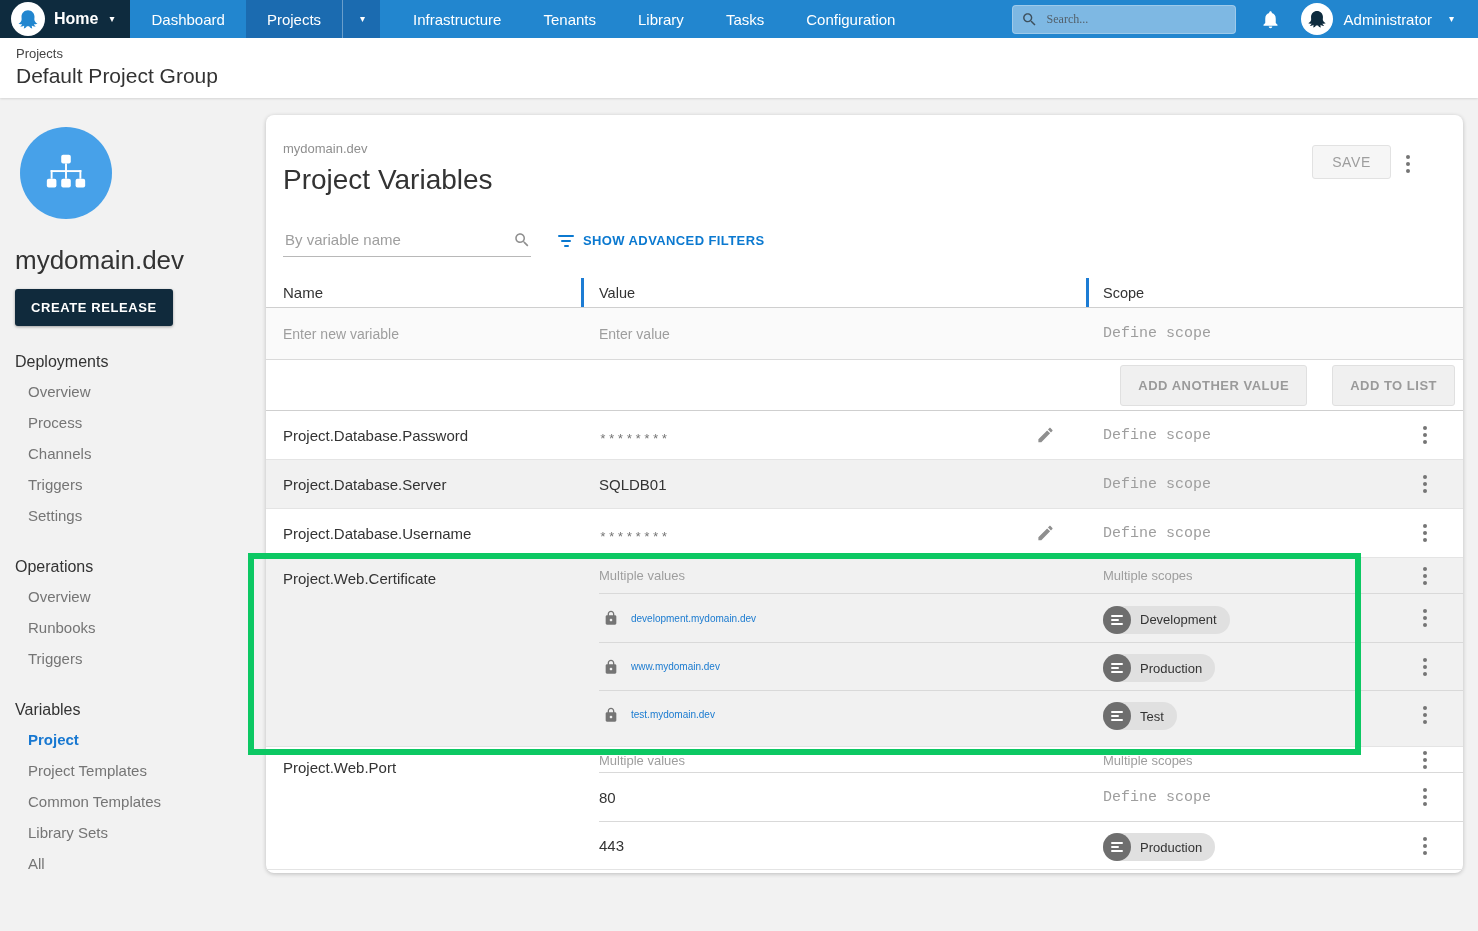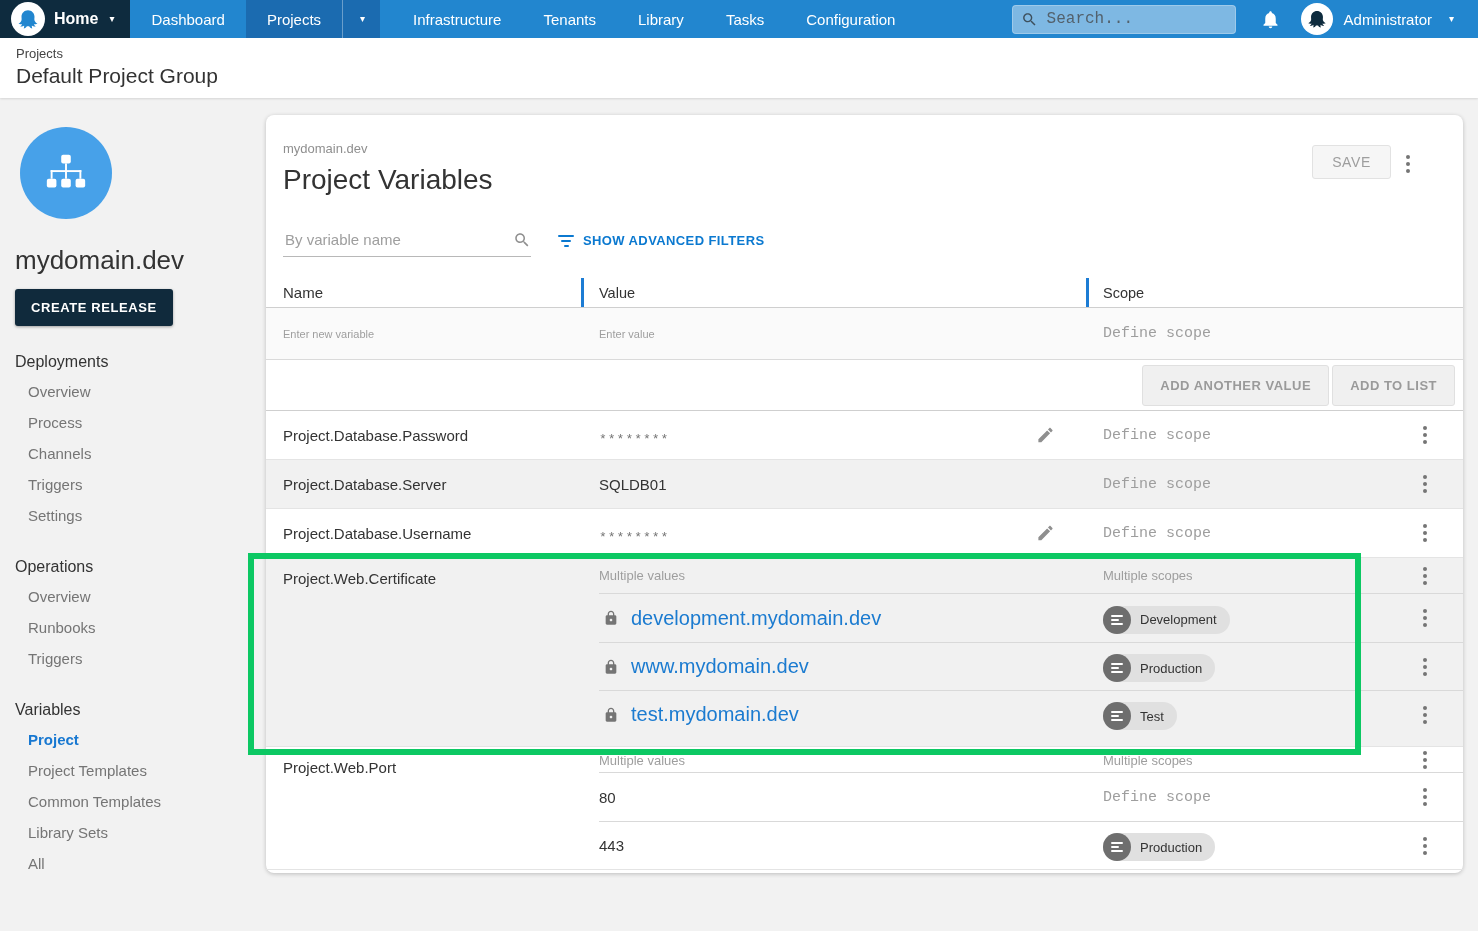--- a/index.html
+++ b/index.html
@@ -14,21 +14,21 @@
   .topnav { display: flex; align-items: stretch; height: 38px; background: #2286cf; color: #fff; position: relative; z-index: 5; }
   .nav-home { display: flex; align-items: center; gap: 9px; background: #0e2b3e; padding: 0 16px 0 11px; cursor: pointer; }
   .logo-circle { width: 34px; height: 34px; border-radius: 50%; background: #fff; display: flex; align-items: center; justify-content: center; flex: none; }
   .nav-home-label { font-weight: 700; font-size: 16px; }
   .caret { font-size: 10px; line-height: 1; margin-left: 2px; }
   .nav-item { display: flex; align-items: center; padding: 0 21px; font-size: 15px; cursor: pointer; white-space: nowrap; justify-content: flex-end; }
   .nav-item.active { background: #1b6bb0; }
   .nav-caret-cell { display: flex; align-items: center; padding: 0 15px; background: #1b6bb0; border-left: 1px solid rgba(255,255,255,.35); cursor: pointer; }
   .nav-spacer { flex: 1; }
   .nav-search { align-self: center; display: flex; align-items: center; width: 224px; height: 29px; background: rgba(255,255,255,.42); border: 1px solid rgba(255,255,255,.25); border-radius: 4px; padding: 0 8px; gap: 7px; flex: none; }
-  .nav-search input { flex: 1; min-width: 0; background: transparent; border: none; outline: none; font-size: 16px; color: #fef9c3; font-family: Liberation Mono, monospace; }
+  .nav-search input { flex: 1; min-width: 0; background: transparent; border: none; outline: none; font-size: 12px; color: #fef9c3; font-family: Liberation Serif, serif; }
   .nav-search input::placeholder { color: #53616c; }
   .nav-bell { align-self: center; margin: 0 20px 0 24px; cursor: pointer; display: flex; }
   .nav-user { display: flex; align-items: center; gap: 11px; margin-right: 10px; cursor: pointer; }
   .avatar-circle { width: 32px; height: 32px; border-radius: 50%; background: #fff; display: flex; align-items: center; justify-content: center; }
   .nav-user-name { font-size: 15px; }
   .nav-user-caret { font-size: 10px; margin: 0 14px 0 6px; }
 
   
   .breadcrumb { background: #fff; padding: 8px 16px 10px; box-shadow: 0 1px 2px rgba(0,0,0,.12); position: relative; z-index: 4; }
   .bc-section { font-size: 13px; color: #444; cursor: pointer; }
@@ -77,35 +77,35 @@
   .thead .col-sep { position: absolute; top: 0; width: 3px; height: 29px; background: #1c7cd4; }
   .sep-value { left: 315px; }
   .sep-scope { left: 820px; }
   .cell-name { padding-left: 17px; font-size: 15px; color: #333; }
   .cell-value { font-size: 15px; color: #333; position: relative; padding-right: 26px; }
   .placeholder { color: #9e9e9e; }
   .scope-ph { font-family: "Liberation Mono", "DejaVu Sans Mono", monospace; font-size: 15px; color: #9e9e9e; cursor: pointer; }
   .masked { font-family: "Liberation Mono", "DejaVu Sans Mono", monospace; font-size: 13px; color: #757575; letter-spacing: 1px; position: relative; top: 3px; }
   .trow { min-height: 49px; border-bottom: 1px solid #e4e4e4; }
   .new-row { height: 52px; background: #fafafa; border-bottom: 1px solid #dadada; }
-  .new-row .cell-name, .new-row .cell-value { font-size: 11px; }
-  .btn-row { display: flex; justify-content: flex-end; align-items: center; gap: 3px; height: 51px; padding-right: 8px; border-bottom: 1px solid #cfcfcf; }
+  .new-row .cell-name, .new-row .cell-value { font-size: 14px; }
+  .btn-row { display: flex; justify-content: flex-end; align-items: center; gap: 25px; height: 51px; padding-right: 8px; border-bottom: 1px solid #cfcfcf; }
   .gray-btn { background: #f0f0f0; border: 1px solid #e0e0e0; border-radius: 3px; color: #9a9a9a; font-size: 13px; font-weight: 700; letter-spacing: .5px; padding: 12px 17px; cursor: pointer; font-family: inherit; }
   .shade { background: #f1f1f1; }
   .pencil-btn { position: absolute; right: 48px; top: 50%; transform: translateY(-50%); cursor: pointer; display: flex; }
 
   .group { display: grid; grid-template-columns: 333px 1fr; border-bottom: 1px solid #e4e4e4; }
   .group .cell-name { padding-top: 12px; align-self: start; }
   .group-head { height: 36px; border-bottom: 1px solid #d9d9d9; }
   .group-head.compact { height: 26px; }
   .mini-label { font-size: 13px; color: #9e9e9e; }
   .sub-row { height: 48px; }
   .sub-row + .sub-row { border-top: 1px solid #d9d9d9; }
   .pad-bottom { padding-bottom: 8px; }
-  .val-link { display: flex; align-items: center; gap: 12px; padding-left: 4px; color: #1b7bd0; font-size: 20px; cursor: pointer; }
+  .val-link { display: flex; align-items: center; gap: 12px; padding-left: 4px; color: #1b7bd0; font-size: 10px; cursor: pointer; }
   .val-plain { font-size: 15px; color: #333; }
 
   .chip { display: inline-flex; align-items: center; height: 28px; background: #e0e0e0; border-radius: 15px; padding-right: 13px; gap: 9px; font-size: 13px; color: #333; cursor: pointer; }
   .chip-icon { width: 28px; height: 28px; border-radius: 50%; background: #6e6e6e; display: flex; flex-direction: column; align-items: flex-start; justify-content: center; gap: 2px; padding-left: 8px; }
   .chip-icon b { display: block; height: 2px; background: #fff; border-radius: 1px; }
   .chip-icon b:nth-child(1) { width: 12px; }
   .chip-icon b:nth-child(2) { width: 8px; }
   .chip-icon b:nth-child(3) { width: 12px; }
 
   

